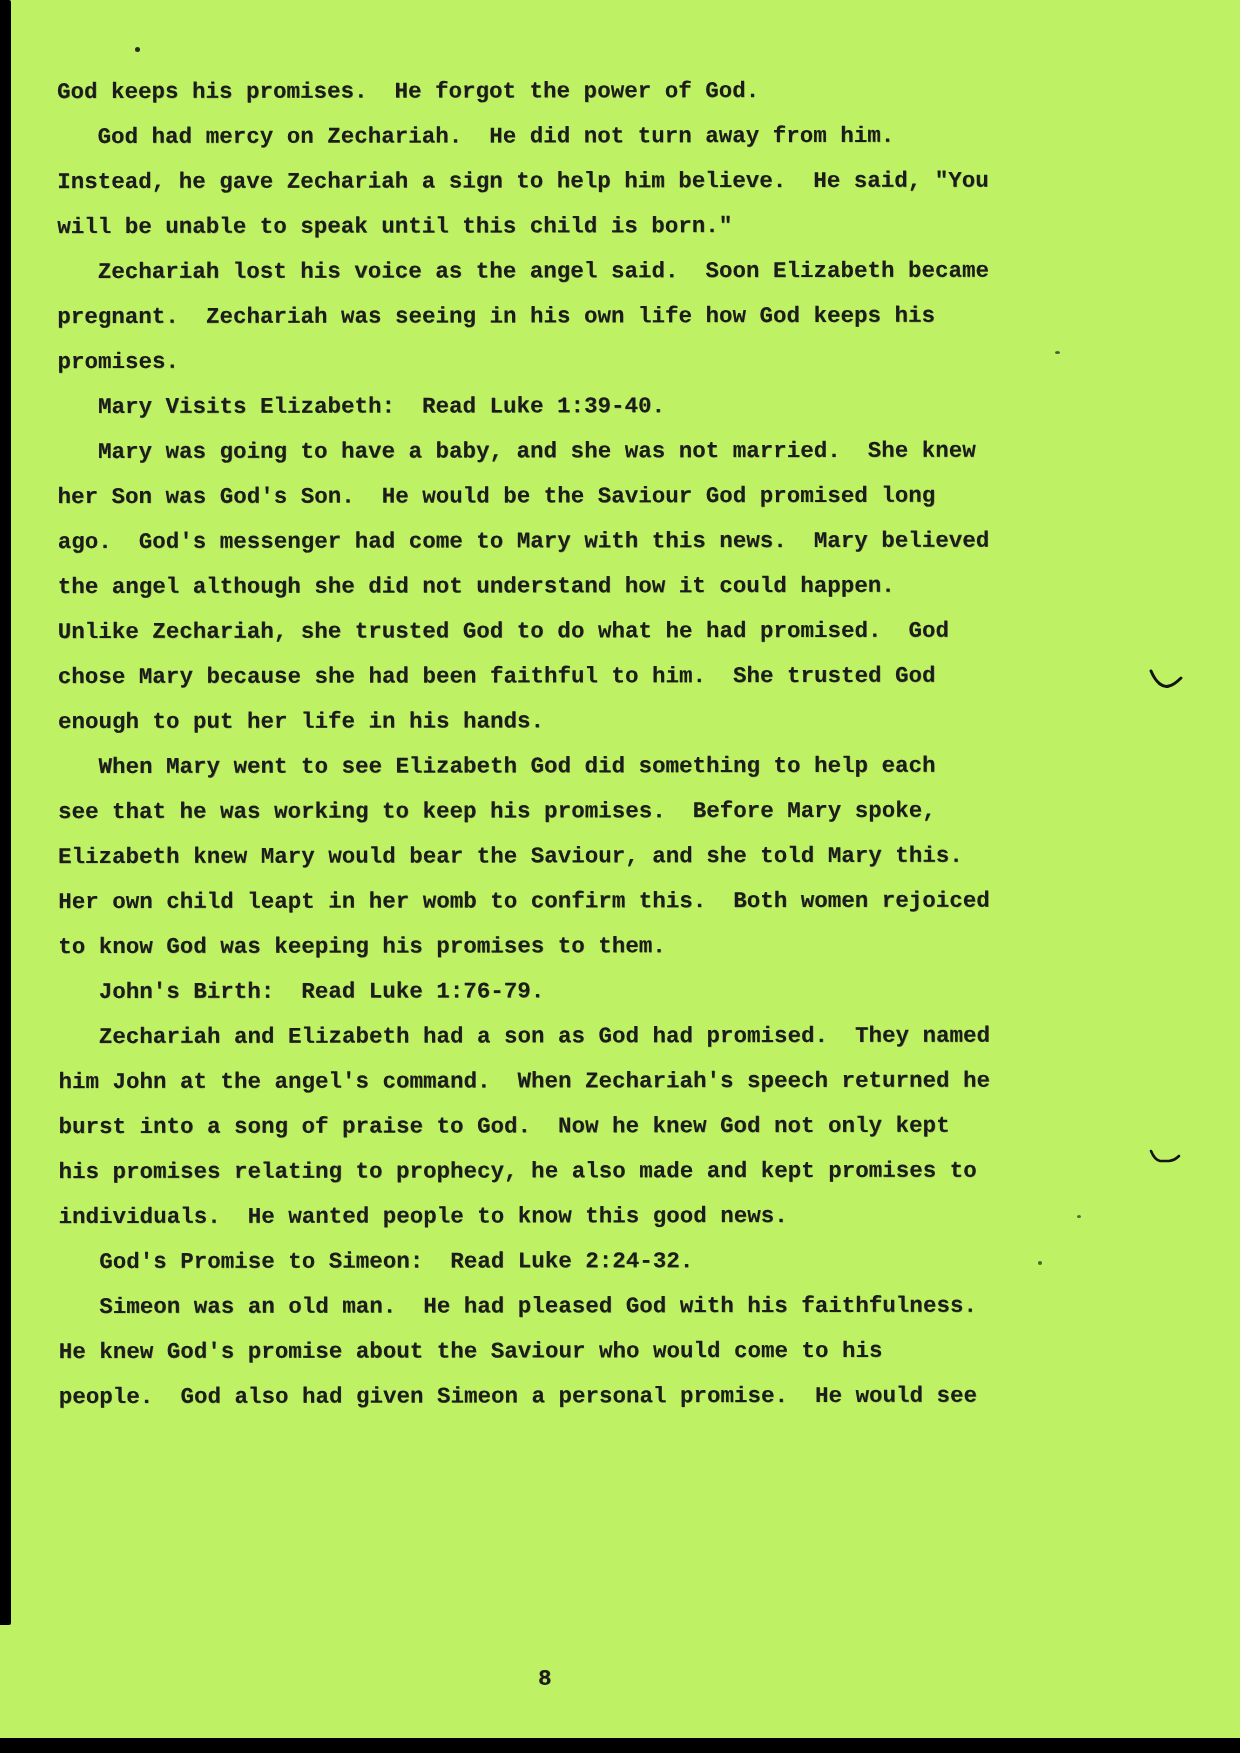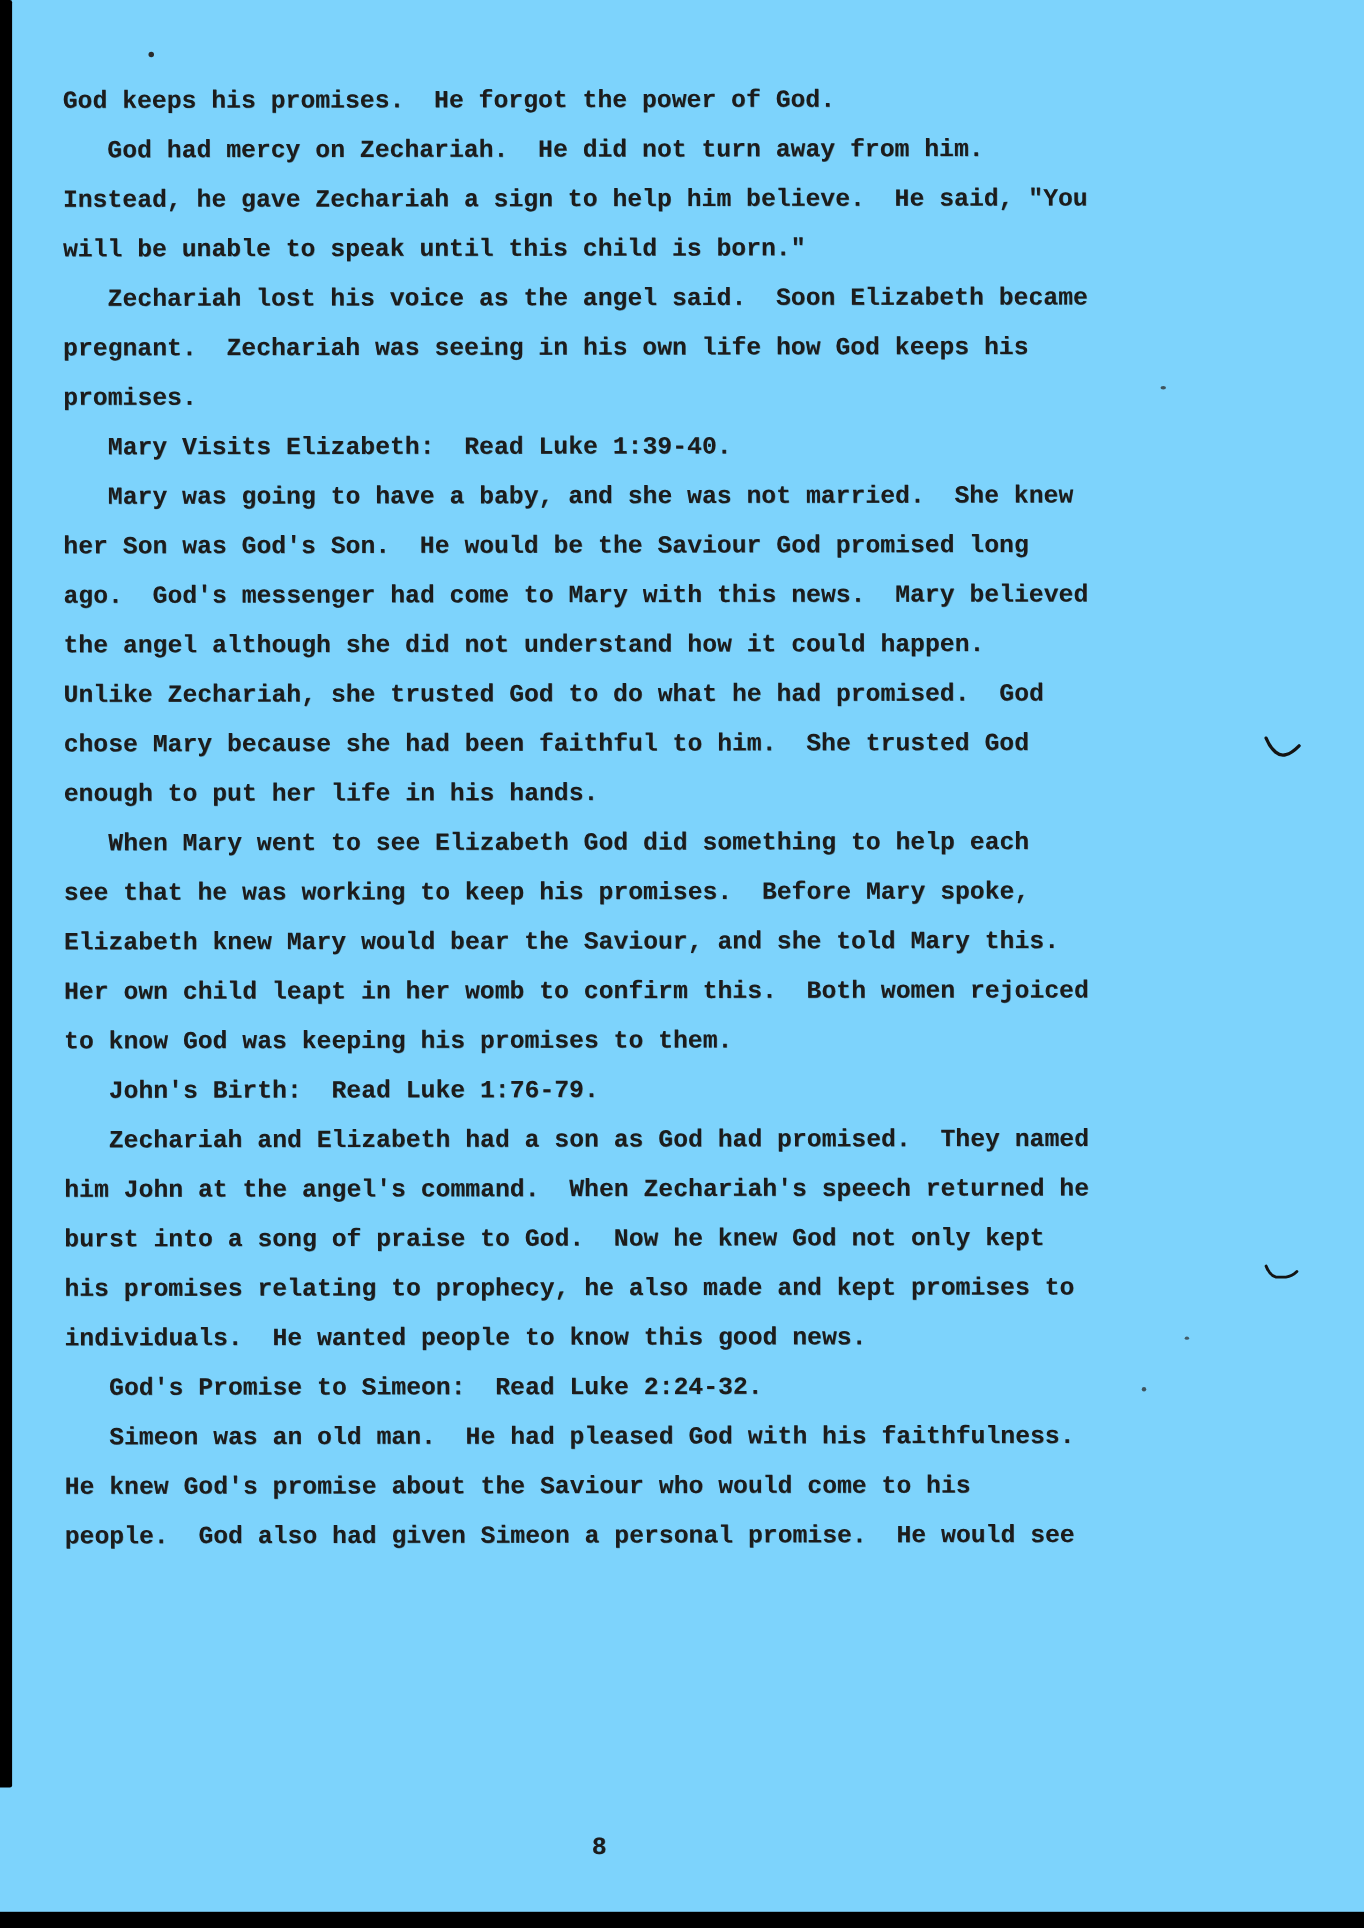--- a/index.html
+++ b/index.html
@@ -4,21 +4,21 @@
 <style>
   html, body {
     margin: 0;
     padding: 0;
     background: #ffffff;
   }
   .page {
     position: relative;
     width: 1240px;
     height: 1753px;
-    background: #7dd3fc;
+    background: #bef264;
     overflow: hidden;
     font-family: "Liberation Mono", "DejaVu Sans Mono", monospace;
   }
   
   .scan-edge-left {
     position: absolute;
     left: 0;
     top: 0;
     width: 11px;
     height: 1625px;

